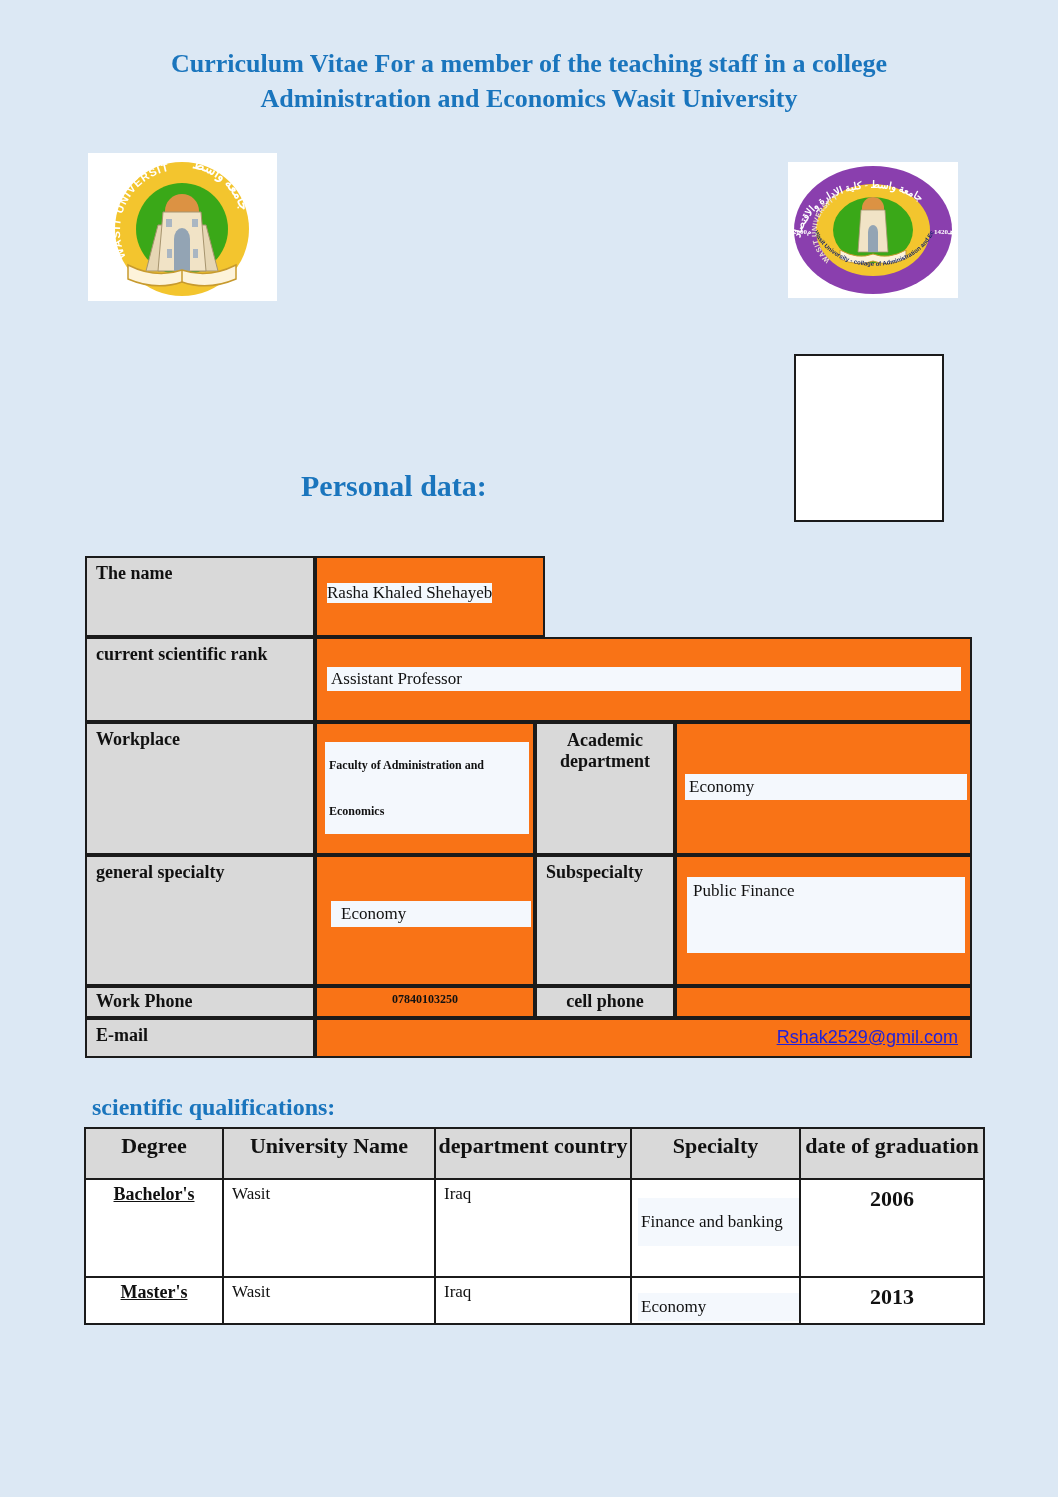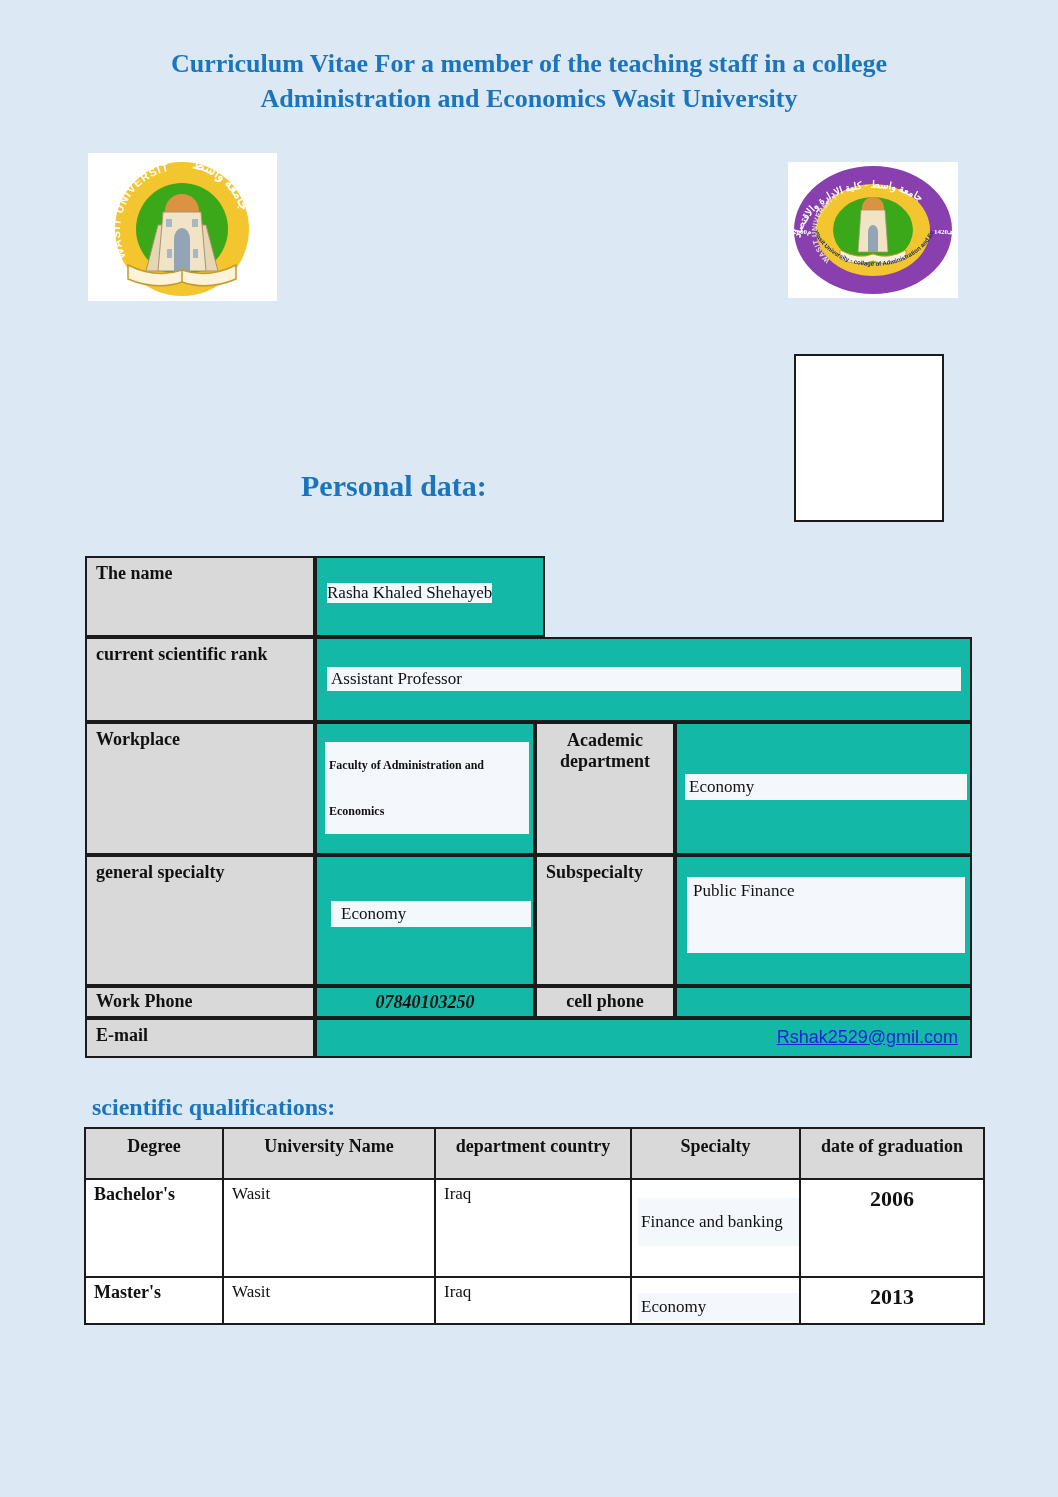--- a/index.html
+++ b/index.html
@@ -29,66 +29,66 @@
   .photo-box{
     position:absolute;left:794px;top:354px;width:150px;height:168px;
     background:#fff;border:2px solid #1b1b1b;box-sizing:border-box;
   }
   
   .cell{
     position:absolute;box-sizing:border-box;
     border:2px solid #1b1b1b;
   }
   .lab{background:#d9d9d9;font-weight:bold;font-size:18px;padding:5px 9px;}
-  .val{background:#14b8a6;font-size:17px;}
+  .val{background:#f97316;font-size:17px;}
   .hl{background:#f4f8fd;display:inline-block;}
   .ctr{text-align:center;}
   
   #c-name-l    {left:85px; top:556px;width:230px;height:81px;}
   #c-name-v    {left:315px;top:556px;width:230px;height:81px;padding:25px 0 0 10px;}
   #c-rank-l    {left:85px; top:637px;width:230px;height:85px;}
   #c-rank-v    {left:315px;top:637px;width:657px;height:85px;padding:28px 0 0 10px;}
   #c-work-l    {left:85px; top:722px;width:230px;height:133px;}
   #c-work-v    {left:315px;top:722px;width:220px;height:133px;padding:18px 0 0 8px;font-weight:bold;font-size:12px;}
   #c-work-v .hl{width:200px;line-height:46px;padding-left:4px;}
   #c-acad-l    {left:535px;top:722px;width:140px;height:133px;text-align:center;padding-top:6px;}
   #c-acad-v    {left:675px;top:722px;width:297px;height:133px;padding:50px 0 0 8px;}
   #c-acad-v .hl{width:278px;padding:3px 0 3px 4px;}
   #c-gspec-l   {left:85px; top:855px;width:230px;height:131px;}
   #c-gspec-v   {left:315px;top:855px;width:220px;height:131px;padding:44px 0 0 14px;}
   #c-gspec-v .hl{width:190px;padding:3px 0 3px 10px;}
   #c-sspec-l   {left:535px;top:855px;width:140px;height:131px;}
   #c-sspec-v   {left:675px;top:855px;width:297px;height:131px;padding:20px 0 0 10px;}
   #c-sspec-v .hl{width:278px;height:76px;padding:4px 0 0 6px;box-sizing:border-box;}
   #c-wphone-l  {left:85px; top:986px;width:230px;height:32px;padding-top:3px;}
-  #c-wphone-v  {left:315px;top:986px;width:220px;height:32px;font-weight:bold;font-size:18px;padding-top:4px;font-style:italic;}
+  #c-wphone-v  {left:315px;top:986px;width:220px;height:32px;font-weight:bold;font-size:12px;padding-top:4px;}
   #c-cphone-l  {left:535px;top:986px;width:140px;height:32px;text-align:center;padding-top:3px;}
   #c-cphone-v  {left:675px;top:986px;width:297px;height:32px;}
   #c-email-l   {left:85px; top:1018px;width:230px;height:40px;padding-top:5px;}
   #c-email-v   {left:315px;top:1018px;width:657px;height:40px;text-align:right;padding:7px 12px 0 0;}
   .email-link{
     color:#2121d8;text-decoration:underline;
     font-family:"Liberation Sans", sans-serif;font-size:18px;
   }
   
   #qual-table{
     position:absolute;left:84px;top:1127px;
     border-collapse:collapse;table-layout:fixed;width:899px;
     font-size:17px;
   }
   #qual-table th,#qual-table td{
     border:2px solid #1b1b1b;box-sizing:border-box;
     vertical-align:top;overflow:hidden;
   }
   #qual-table th{
-    background:#d9d9d9;font-weight:bold;font-size:18px;
+    background:#d9d9d9;font-weight:bold;font-size:22px;
     text-align:center;padding-top:4px;line-height:26px;
   }
   #qual-table td{background:#fff;padding:4px 8px;}
-  .deg-cell{font-weight:bold;font-size:18px;}
+  .deg-cell{font-weight:bold;font-size:18px;text-align:center;text-decoration:underline;}
   .year-cell{font-weight:bold;font-size:22px;text-align:center;padding-top:6px !important;margin-left:9px;}
   .spec-cell{padding:0 4px 0 6px !important;}
   .spec-cell .hl{width:158px;line-height:48px;padding-left:3px;}
   .spec-top{padding-top:18px !important;}
   .spec-bottom{vertical-align:bottom !important;}
   .spec-bottom .hl{line-height:28px;margin-bottom:2px;}
 </style>
 </head>
 <body>
 

